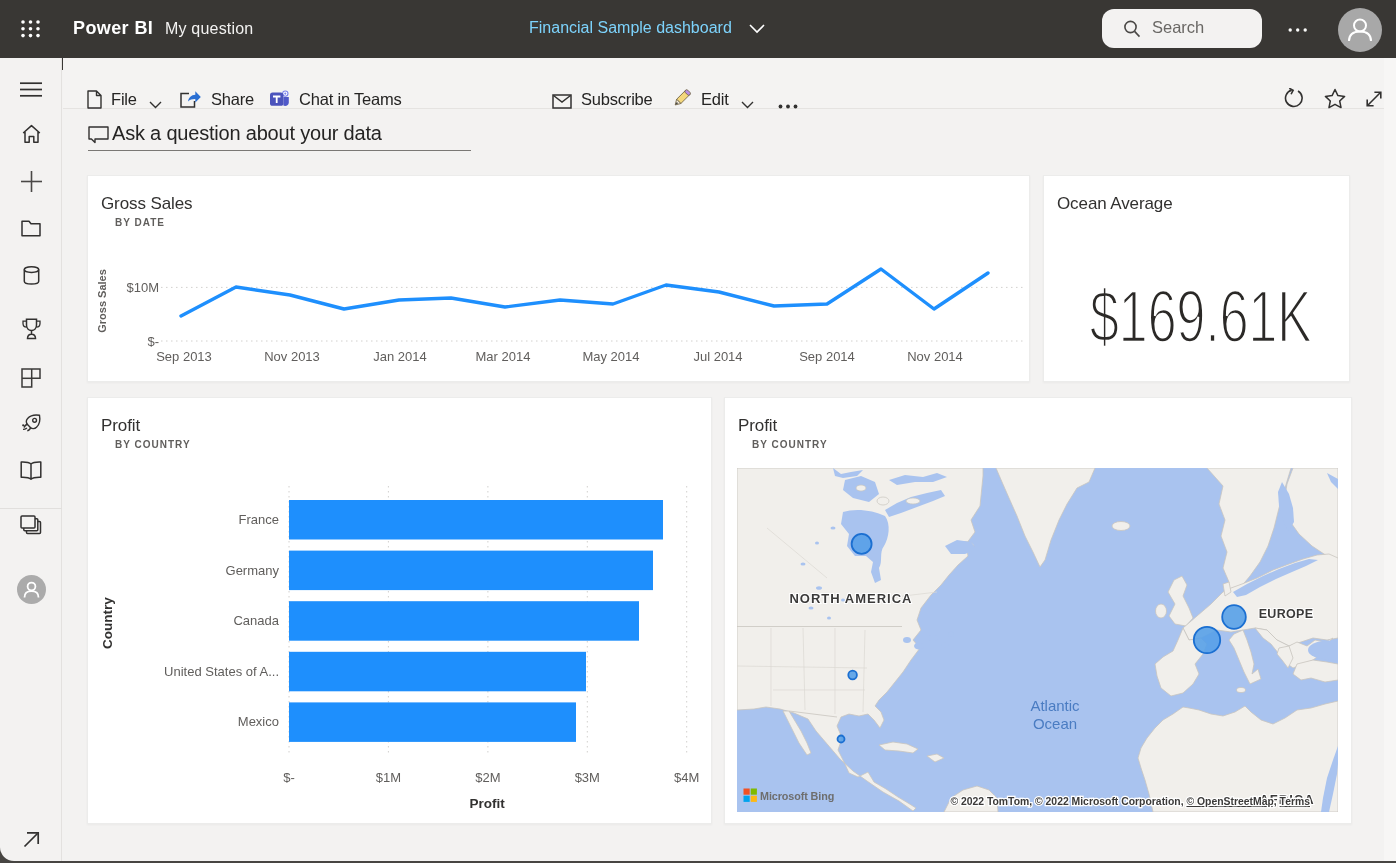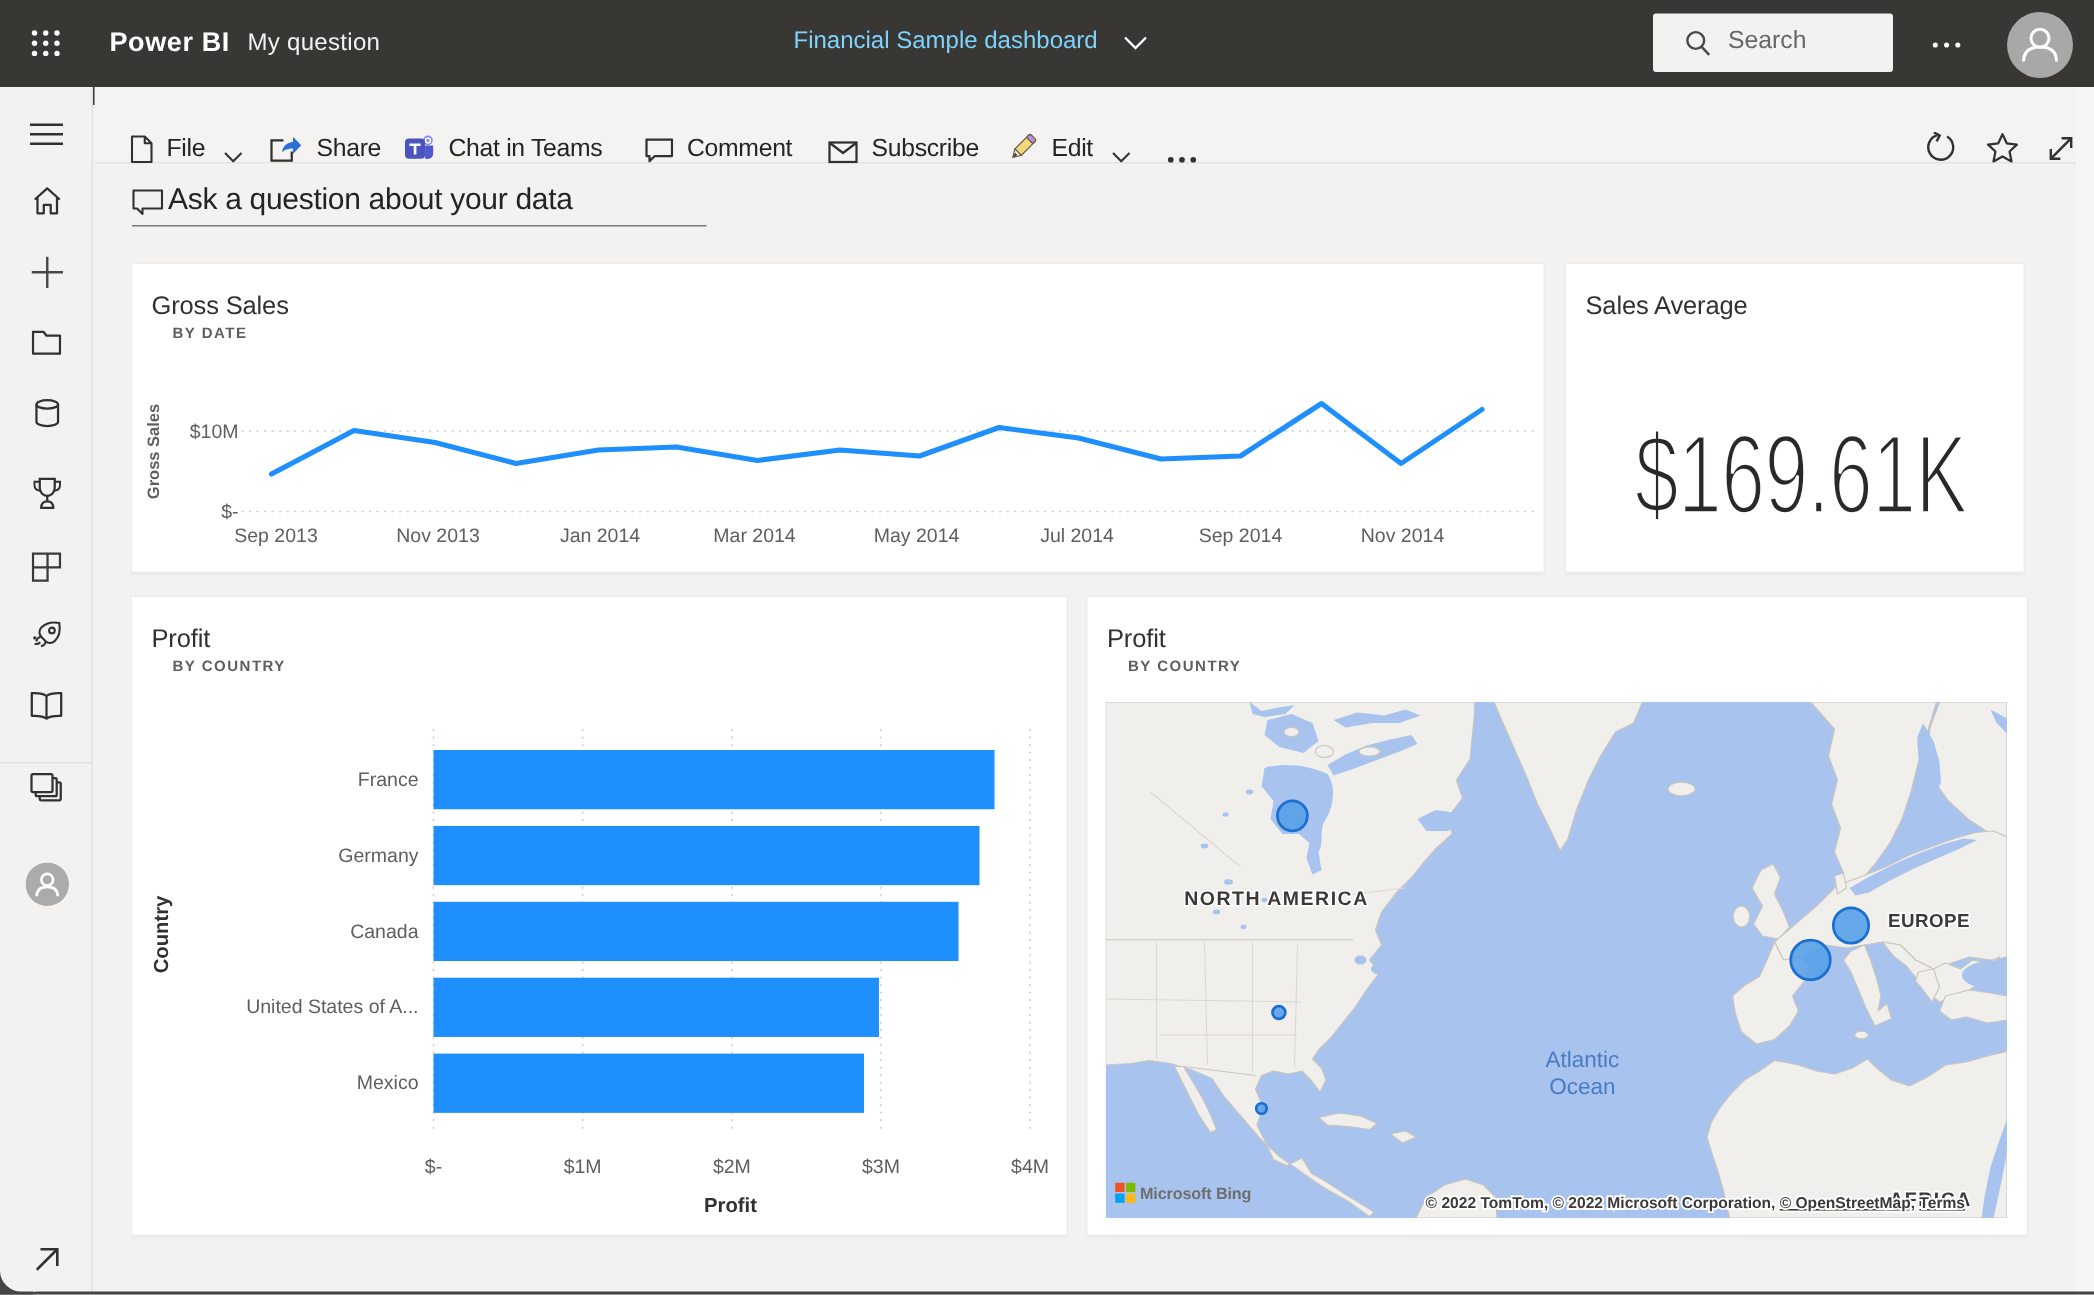--- a/index.html
+++ b/index.html
@@ -3,21 +3,21 @@
 <meta charset="utf-8">
 <style>
 * { margin:0; padding:0; box-sizing:border-box; }
 html,body { width:1396px; height:863px; overflow:hidden; font-family:"Liberation Sans", sans-serif; background:#f3f2f1; }
 .topbar { position:absolute; left:0; top:0; width:1396px; height:70px; background:#393734;text-decoration:underline; }
 .waffle { position:absolute; left:20px; top:18px; }
 .brand { position:absolute; left:73px; top:18px; color:#fff; font-size:18px; font-weight:bold; letter-spacing:0.4px; }
 .wsname { position:absolute; left:165px; top:20px; color:#f3f2f1; font-size:16px; letter-spacing:0.2px; }
 .dashtitle { position:absolute; left:529px; top:19px; color:#7dd3fc; font-size:16px; letter-spacing:0px; }
 .dashchev { position:absolute; left:749px; top:24px; }
-.searchbox { position:absolute; left:1102px; top:9px; width:160px; height:39px; background:#f3f2f1; border-radius:2px; }
+.searchbox { position:absolute; left:1102px; top:9px; width:160px; height:39px; background:#f3f2f1; border-radius:12px; }
 .searchbox svg { position:absolute; left:20px; top:10px; }
 .searchbox span { position:absolute; left:50px; top:9px; font-size:16.5px; color:#696764; }
 .topdots { position:absolute; left:1288px; top:27px; }
 .avatar { position:absolute; left:1338px; top:8px; width:44px; height:44px; border-radius:50%; background:#a8a8a8; }
 .sidebar { position:absolute; left:0; top:58px; width:62px; height:805px; background:#f3f2f1; border-right:1px solid #e3e1df; }
 .snav { position:absolute; left:0; width:62px; display:flex; justify-content:center; }
 .sdiv { position:absolute; left:0; top:450px; width:62px; border-top:1px solid #e1dfdd; }
 .toolbar { position:absolute; left:63px; top:58px; width:1333px; height:51px; background:#f4f3f2; border-bottom:1px solid #e5e3e1; }
 .titem { position:absolute; top:0; height:51px; display:flex; align-items:flex-end; gap:9px; color:#252423; font-size:16.5px; letter-spacing:-0.2px; }
 .content { position:absolute; left:63px; top:110px; width:1320px; height:753px; background:#f3f2f1; }
@@ -193,26 +193,20 @@
   <div class="titem" style="left:206px">
     <svg width="21" height="20" viewBox="0 0 21 20">
         <path d="M14.4,8 L19.8,8 L19.8,13.2 C19.8,15.7 18,17 16.2,17 C15.4,17 14.8,16.8 14.4,16.6 Z" fill="#5059c9"></path>
         <circle cx="16.3" cy="4.6" r="3.2" fill="#7b83eb"></circle>
         <circle cx="16.3" cy="4.6" r="1.6" fill="none" stroke="#fff" stroke-width="1.1"></circle>
         <rect x="1" y="3.4" width="13.4" height="13.4" rx="2.6" fill="#4b53bc"></rect>
         <path d="M4,7.5 L11.4,7.5 M7.7,7.5 L7.7,14" stroke="#fff" stroke-width="1.8" fill="none"></path>
       </svg>
     <span>Chat in Teams</span>
   </div>
-  <div class="titem" style="left:367px">
-    <svg width="19" height="17" viewBox="0 0 19 17">
-        <path d="M1,1 L18,1 L18,12 L6.5,12 L3,15.4 L3,12 L1,12 Z" fill="none" stroke="#323130" stroke-width="1.5" stroke-linejoin="round"></path>
-      </svg>
-    <span>Comment</span>
-  </div>
   <div class="titem" style="left:489px">
     <svg width="20" height="15" viewBox="0 0 20 15">
         <rect x="1" y="1" width="18" height="13" fill="none" stroke="#323130" stroke-width="1.5"></rect>
         <path d="M1.5,1.5 L10,8 L18.5,1.5" fill="none" stroke="#323130" stroke-width="1.5"></path>
       </svg>
     <span>Subscribe</span>
   </div>
   <div class="titem" style="left:608px">
     <svg width="21" height="21" viewBox="0 0 21 21">
         <g transform="rotate(45 10.5 10.5)">
@@ -289,21 +283,21 @@
         <text x="523" y="185" text-anchor="middle">May 2014</text>
         <text x="630" y="185" text-anchor="middle">Jul 2014</text>
         <text x="739" y="185" text-anchor="middle">Sep 2014</text>
         <text x="847" y="185" text-anchor="middle">Nov 2014</text>
       </g>
       <text x="18" y="125" font-size="11" fill="#605e5c" font-weight="bold" text-anchor="middle" transform="rotate(-90 18 125)" font-family="Liberation Sans">Gross Sales</text>
     </svg>
   </div>
 
   <div class="card card2">
-    <div class="ctitle">Sales Average</div>
+    <div class="ctitle">Ocean Average</div>
     <div class="bignum">$169.61K</div>
   </div>
 
   <div class="card card3">
     <div class="ctitle">Profit</div>
     <div class="csub">BY COUNTRY</div>
 
     <svg width="623" height="425" viewBox="0 0 623 425" style="position:absolute;left:0;top:0">
       <g stroke="#d2d0ce" stroke-width="1" stroke-dasharray="1.5,3.5">
         <line x1="201" y1="88" x2="201" y2="358"></line>

